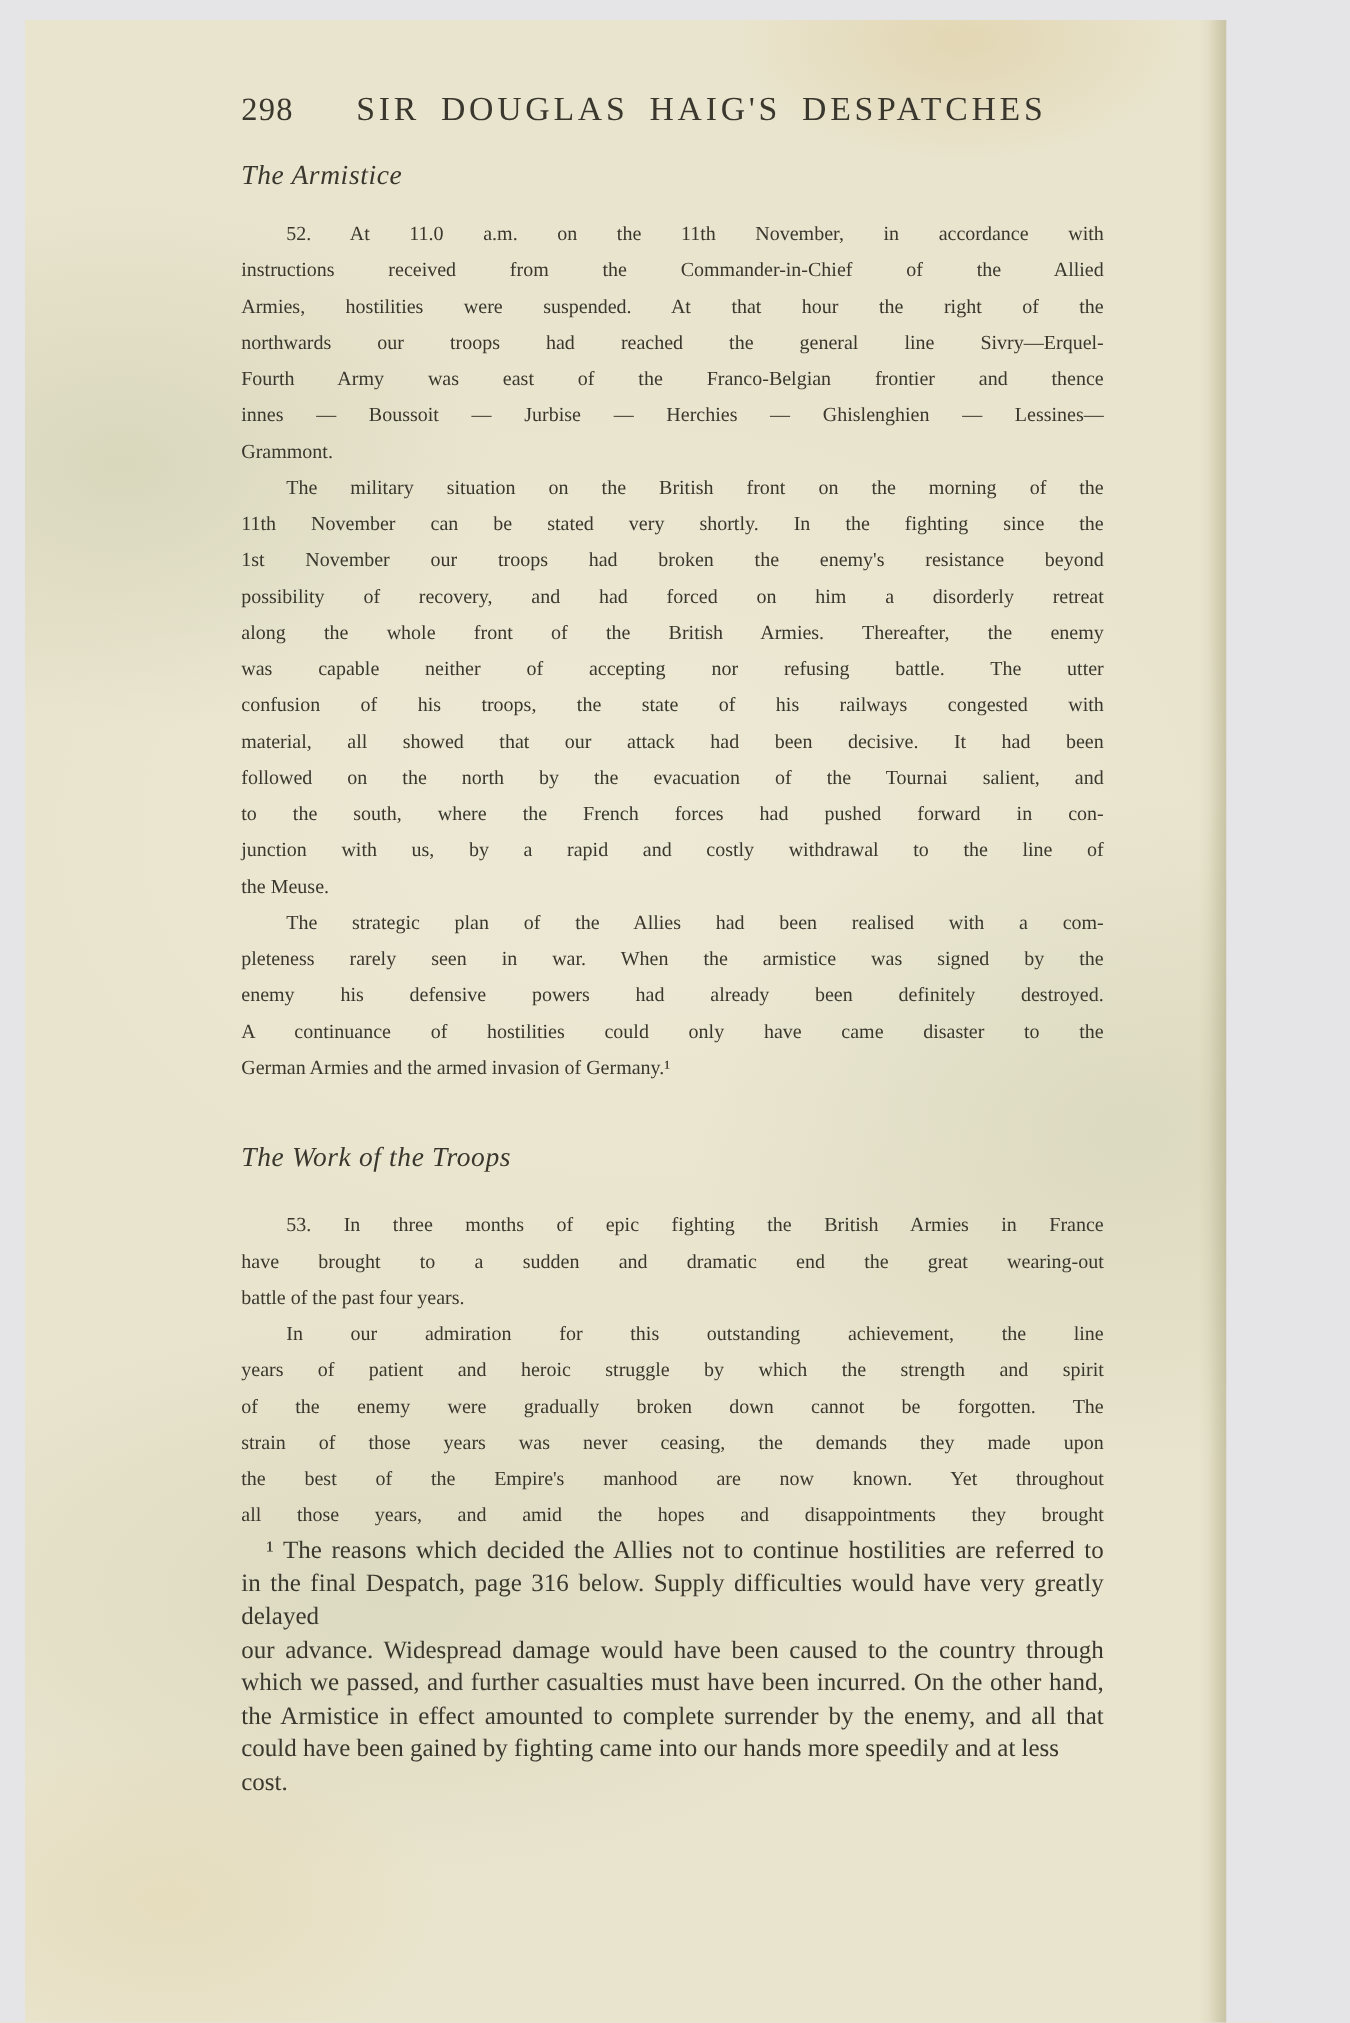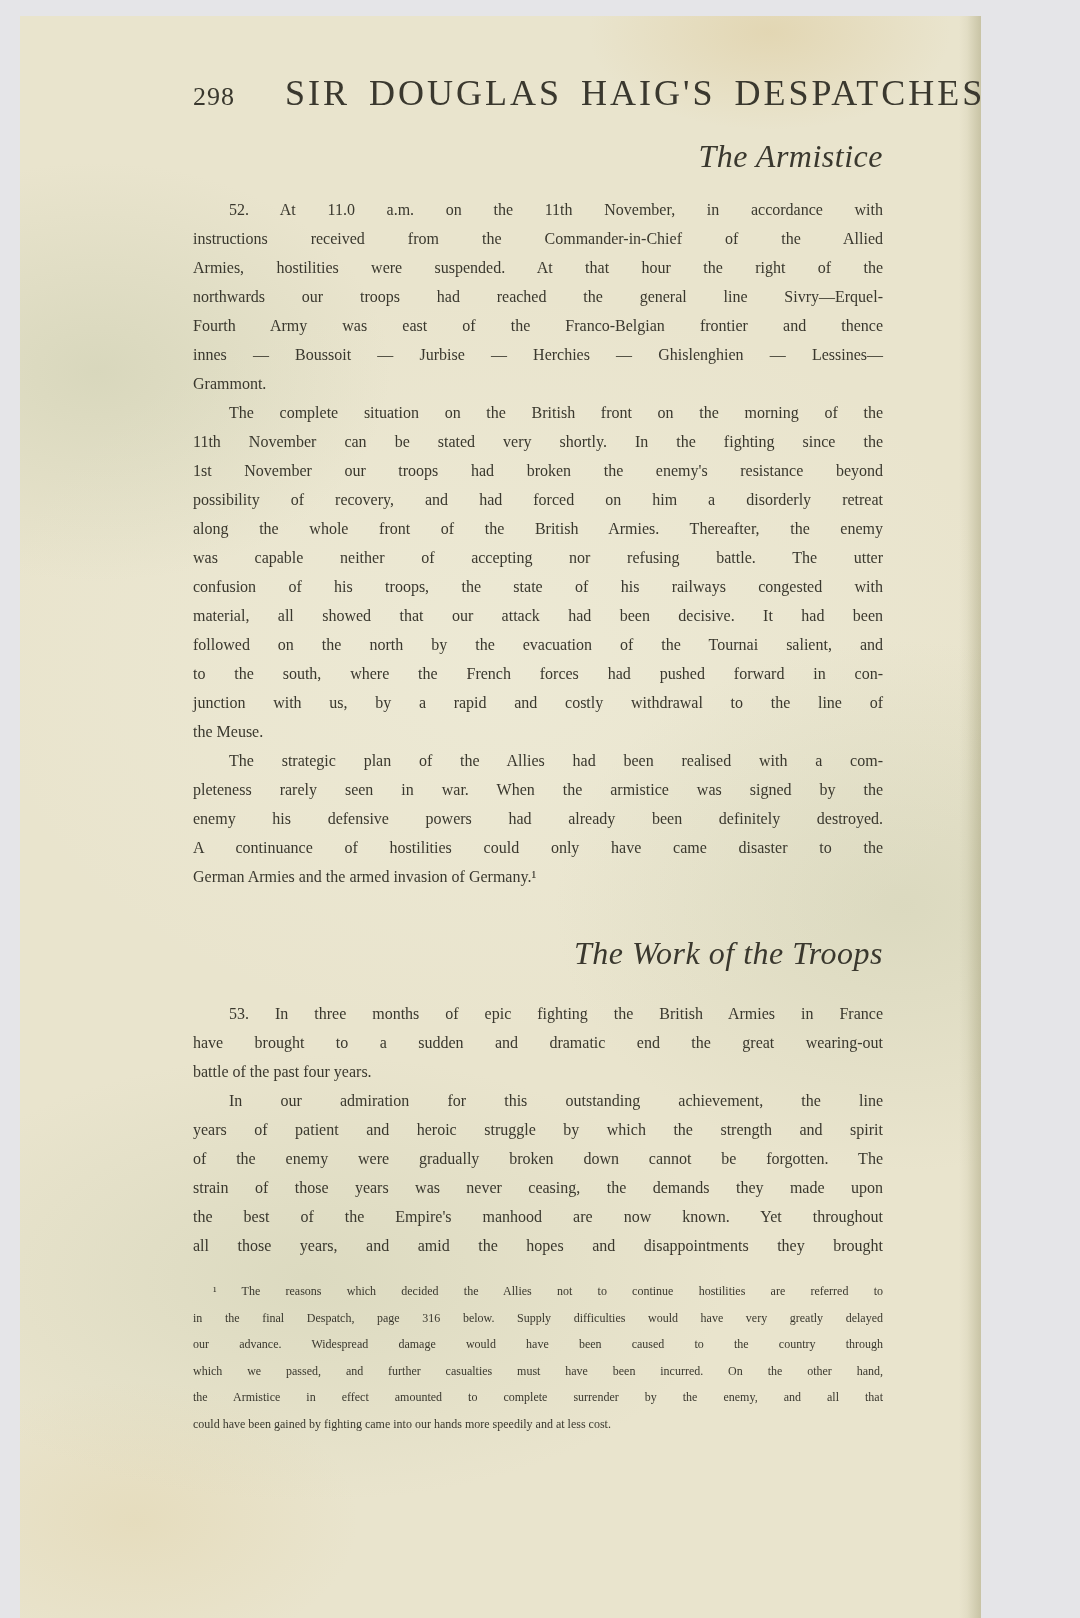--- a/index.html
+++ b/index.html
@@ -20,31 +20,31 @@
       radial-gradient(ellipse 260px 140px at 78% 1%, rgba(203,166,88,0.22), rgba(203,166,88,0) 70%),
       radial-gradient(ellipse 420px 300px at 8% 22%, rgba(186,192,158,0.35), rgba(186,192,158,0) 70%),
       radial-gradient(ellipse 500px 380px at 92% 55%, rgba(188,193,160,0.30), rgba(188,193,160,0) 70%),
       radial-gradient(ellipse 600px 320px at 30% 78%, rgba(186,192,158,0.28), rgba(186,192,158,0) 70%),
       radial-gradient(ellipse 320px 200px at 12% 93%, rgba(214,186,120,0.18), rgba(214,186,120,0) 70%),
       radial-gradient(ellipse 700px 500px at 50% 40%, rgba(240,238,220,0.5), rgba(240,238,220,0) 75%);
   }
   .content { padding:56px 98px 0 173px; }
   .running-head { display:flex; align-items:baseline; margin-bottom:24px; }
   .pagenum { font-size:26px; letter-spacing:1px; }
-  .booktitle { font-size:36px; letter-spacing:3px; word-spacing:7px; margin-left:50px; white-space:nowrap; }
+  .booktitle { font-size:27px; letter-spacing:3px; word-spacing:7px; margin-left:50px; white-space:nowrap; }
   .sec {
-    font-style:italic; font-weight:normal; text-align:right;
-    font-size:32px; margin:0 0 20px 0; letter-spacing:0.5px;
+    font-style:italic; font-weight:normal; text-align:left;
+    font-size:22px; margin:0 0 20px 0; letter-spacing:0.5px;
   }
   .sec2 { margin-top:44px; margin-bottom:27px; }
   .para { font-size:16px; line-height:29px; }
   .jl { text-align:justify; text-align-last:justify; }
   .jl-end { text-align:left; text-align-last:left; }
   .ind { text-indent:36px; }
-  .footnote { margin-top:18px; font-size:12px; line-height:26.5px; }
+  .footnote { margin-top:0; font-size:20px; line-height:26.5px; }
   .footnote .ind { text-indent:20px; }
 </style>
 </head>
 <body>
 
 <div class="page">
   <div class="content">
 
     <div class="running-head">
       <span class="pagenum">298</span>
@@ -57,21 +57,21 @@
       <div class="jl ind">52. At 11.0 a.m. on the 11th November, in accordance with</div>
       <div class="jl">instructions received from the Commander-in-Chief of the Allied</div>
       <div class="jl">Armies, hostilities were suspended.  At that hour the right of the</div>
       <div class="jl">northwards our troops had reached the general line Sivry—Erquel-</div>
       <div class="jl">Fourth Army was east of the Franco-Belgian frontier and thence</div>
       <div class="jl">innes — Boussoit — Jurbise — Herchies — Ghislenghien — Lessines—</div>
       <div class="jl-end">Grammont.</div>
     </div>
 
     <div class="para">
-      <div class="jl ind">The complete situation on the British front on the morning of the</div>
+      <div class="jl ind">The military situation on the British front on the morning of the</div>
       <div class="jl">11th November can be stated very shortly.  In the fighting since the</div>
       <div class="jl">1st November our troops had broken the enemy's resistance beyond</div>
       <div class="jl">possibility of recovery, and had forced on him a disorderly retreat</div>
       <div class="jl">along the whole front of the British Armies.  Thereafter, the enemy</div>
       <div class="jl">was capable neither of accepting nor refusing battle.  The utter</div>
       <div class="jl">confusion of his troops, the state of his railways congested with</div>
       <div class="jl">material, all showed that our attack had been decisive.  It had been</div>
       <div class="jl">followed on the north by the evacuation of the Tournai salient, and</div>
       <div class="jl">to the south, where the French forces had pushed forward in con-</div>
       <div class="jl">junction with us, by a rapid and costly withdrawal to the line of</div>

